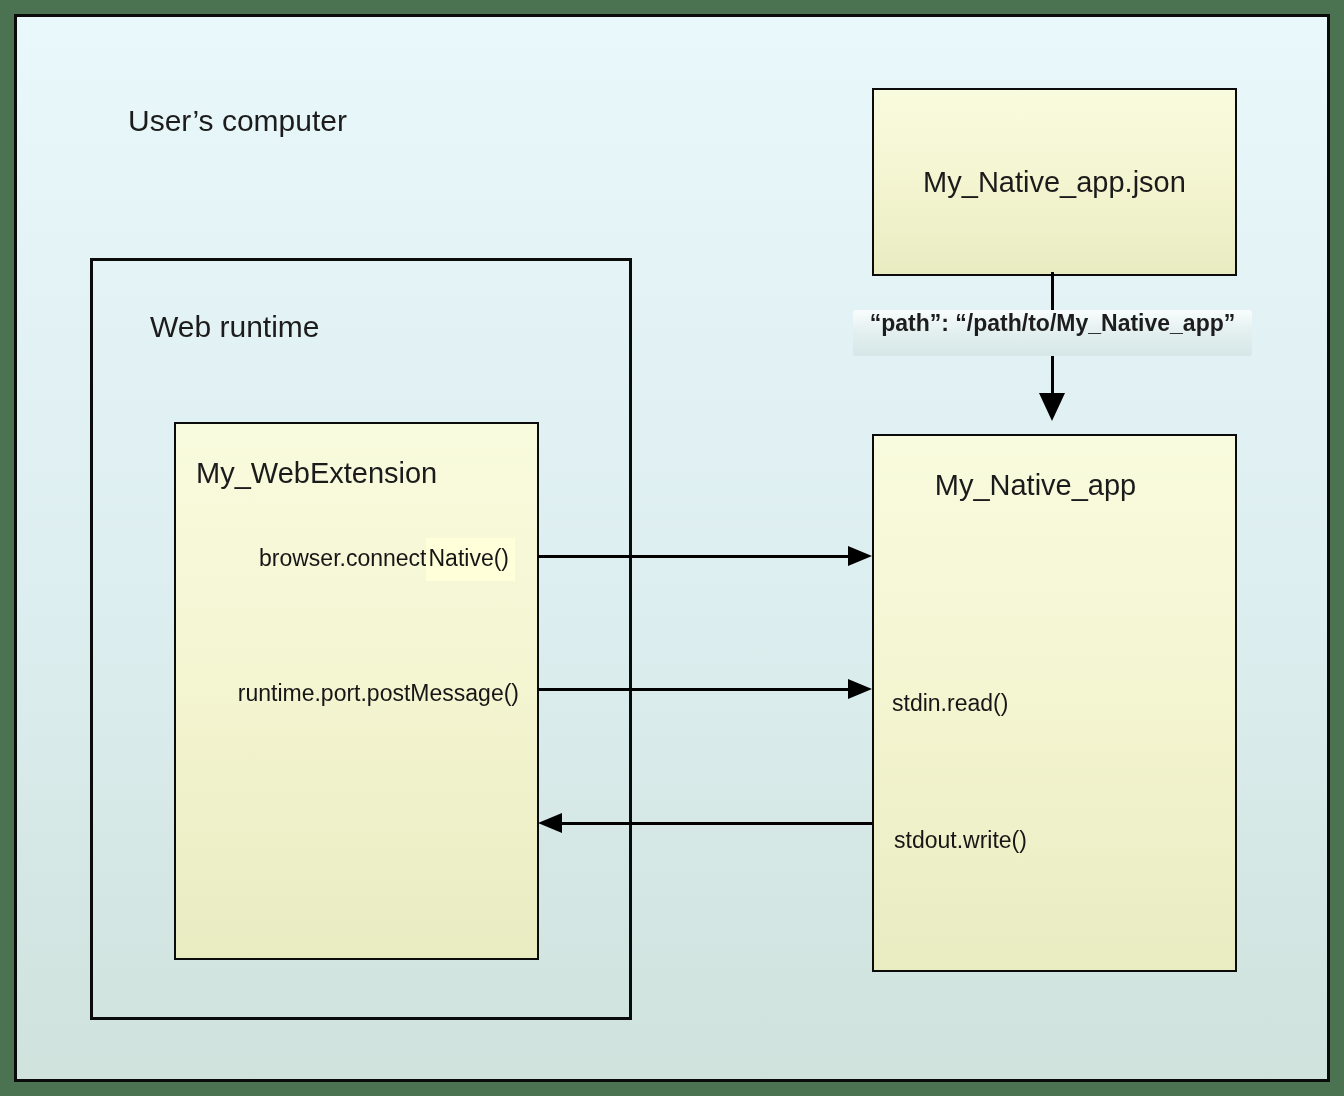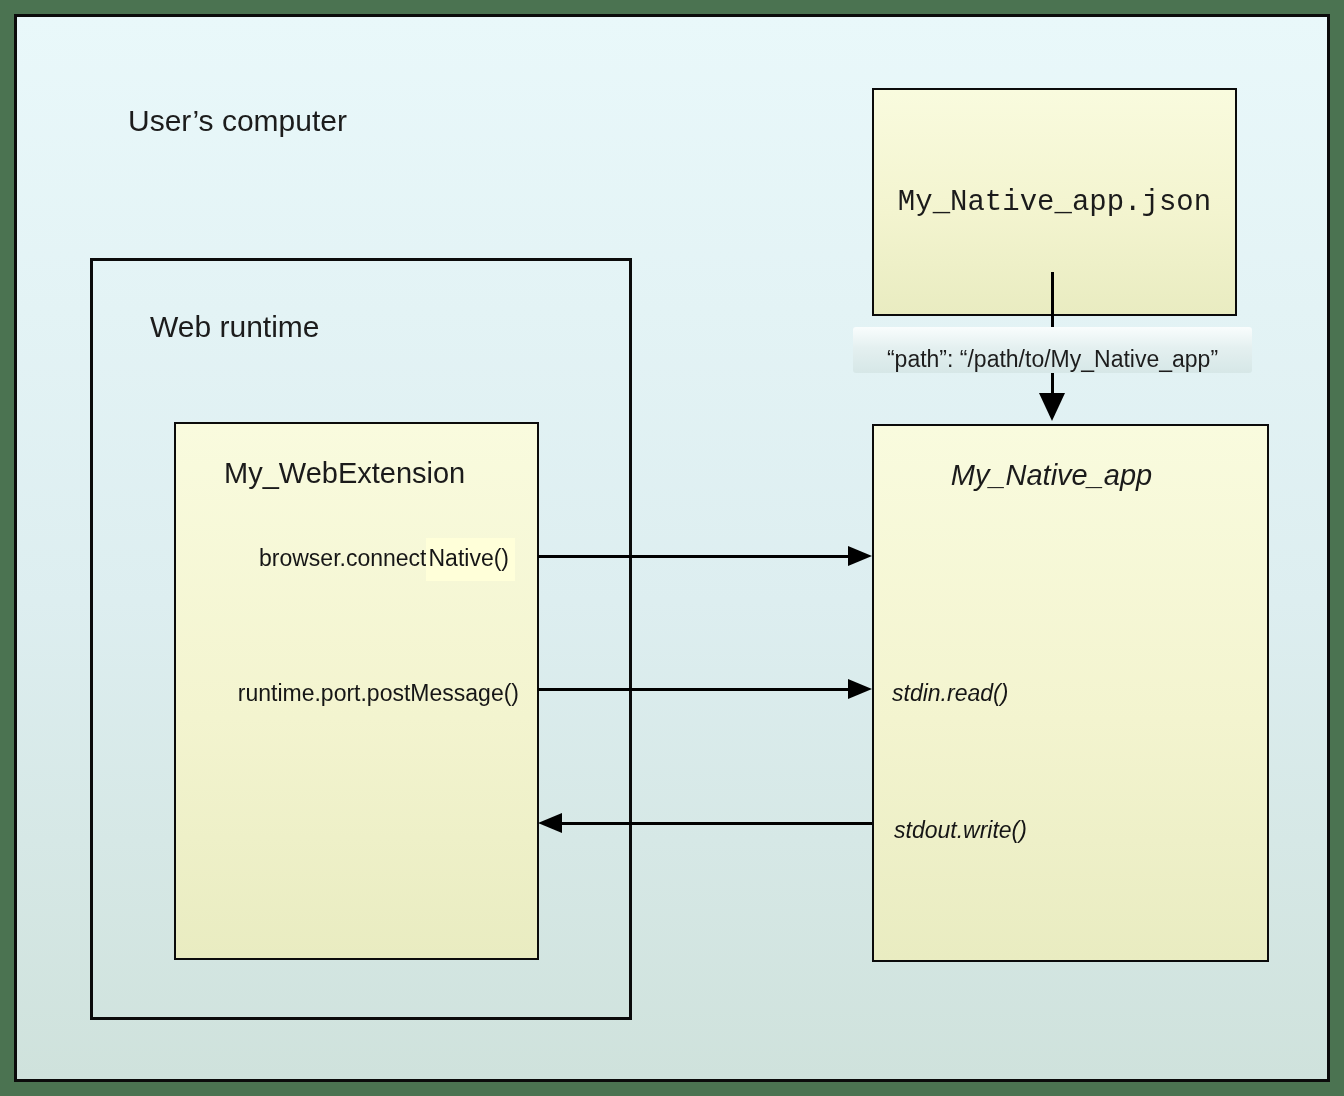--- a/index.html
+++ b/index.html
@@ -17,26 +17,26 @@
   #label-computer{left:128px;top:104px;}
   #label-browser{left:150px;top:310px;}
 
   .outline-box{position:absolute;box-sizing:border-box;border:3px solid #0b0b0b;background:transparent;}
   #box-browser{left:90px;top:258px;width:542px;height:762px;}
 
   .panel{
     position:absolute;box-sizing:border-box;border:2px solid #0b0b0b;
     background:linear-gradient(180deg,var(--panel-top,#f9fbde) 0%,#f3f4cf 55%,var(--panel-bottom,#e9ecc1) 100%);
   }
-  #box-json{left:872px;top:88px;width:365px;height:228px;display:flex;align-items:center;justify-content:center;font-family:Liberation Mono, monospace;}
+  #box-json{left:872px;top:88px;width:365px;height:188px;display:flex;align-items:center;justify-content:center;}
   #box-ext{left:174px;top:422px;width:365px;height:538px;}
-  #box-native{left:872px;top:424px;width:397px;height:538px;font-style:italic;}
+  #box-native{left:872px;top:434px;width:365px;height:538px;}
 
   .panel-title{font-size:29px;color:#1b1b1b;white-space:nowrap;}
-  #ext-title{position:absolute;left:48px;top:33px;}
+  #ext-title{position:absolute;left:20px;top:33px;}
   #native-title{position:absolute;left:0;right:0;top:33px;text-align:center;padding-right:38px;}
 
   .method{position:absolute;font-size:23px;color:#161616;white-space:nowrap;}
   #row-connect{top:114px;right:22px;display:flex;align-items:baseline;}
   .hl{background:var(--highlight,#ffffd9);padding:7px 6px 9px 2px;text-align:right;}
   #row-post{top:256px;right:18px;}
   #row-onmsg{top:387px;right:8px;}
   #row-stdin{left:18px;top:254px;}
   #row-stdout{left:20px;top:391px;}
 
@@ -49,24 +49,24 @@
   #arr2-head{left:848px;top:679px;}
   .head-left{position:absolute;width:0;height:0;border-top:10px solid transparent;border-bottom:10px solid transparent;border-right:24px solid var(--line,#000);}
   #arr3-head{left:538px;top:813px;}
 
   .vline{position:absolute;width:3px;background:var(--line,#000);}
   #varrow-line{left:1051px;top:272px;height:122px;}
   .head-down{position:absolute;width:0;height:0;border-left:13px solid transparent;border-right:13px solid transparent;border-top:28px solid var(--line,#000);}
   #varrow-head{left:1039px;top:393px;}
 
   .band{
-    position:absolute;left:853px;top:327px;width:399px;height:46px;border-radius:3px;
+    position:absolute;left:853px;top:310px;width:399px;height:46px;border-radius:3px;
     background:linear-gradient(180deg,var(--band-top,#f9fdfd) 0%,#e4f0f0 45%,var(--band-bottom,#d6e7e7) 100%);
-    display:flex;align-items:flex-end;justify-content:center;
-    font-size:23px;color:#1d1d1d;white-space:nowrap;
+    display:flex;align-items:flex-start;justify-content:center;
+    font-size:23px;color:#1d1d1d;white-space:nowrap;font-weight:bold;
   }
 </style>
 </head>
 <body>
 
 <div class="frame">
   <div class="canvas"></div>
 
   <div class="big-label" id="label-computer">User’s computer</div>
 

